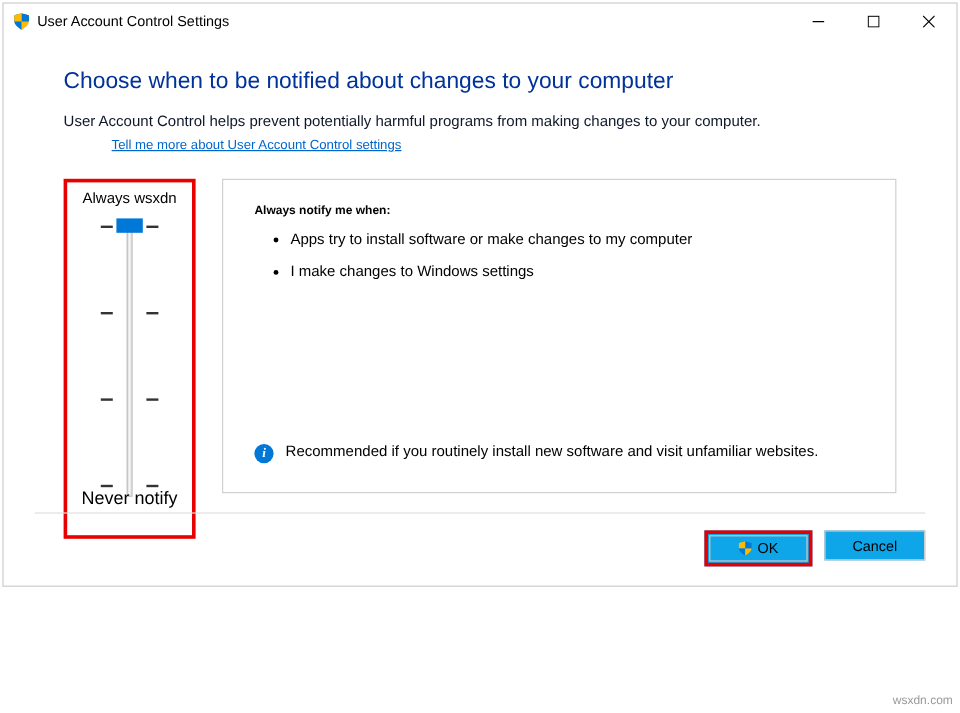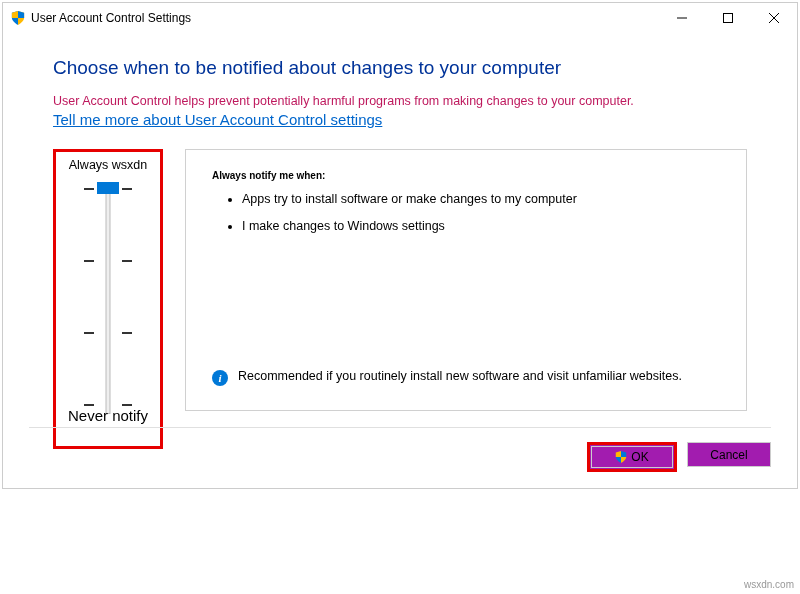--- a/index.html
+++ b/index.html
@@ -6,41 +6,41 @@
     body { background: #fff; width: 800px; height: 594px; position: relative; overflow: hidden; }
     .window { width: 796px; height: 487px; border: 1px solid #ccc; background: #fff; position: absolute; top: 2px; left: 2px; }
     .titlebar { height: 30px; display: flex; align-items: center; padding-left: 8px; }
     .shield-icon { width: 14px; height: 14px; margin-right: 6px; }
     .title-text { font-size: 12px; color: #000; }
     .win-controls { margin-left: auto; display: flex; }
     .win-btn { width: 46px; height: 30px; display: flex; align-items: center; justify-content: center; }
     .win-btn svg { width: 10px; height: 10px; }
     .content { padding: 24px 50px 0 50px; }
     .heading { color: #003399; font-size: 19px; font-weight: 400; margin-bottom: 14px; }
-    .desc { font-size: 12.5px; color: #be185d; line-height: 1.4; }
-    .link { color: #0066cc; text-decoration: underline; font-size: 15px; cursor: pointer; }
+    .desc { font-size: 12.5px; color: #0f172a; line-height: 1.4; }
+    .link { color: #0066cc; text-decoration: underline; font-size: 11px; cursor: pointer; margin-left: 40px; }
     .main-area { display: flex; margin-top: 20px; gap: 22px; }
     .slider-box { border: 3px solid #e60000; width: 110px; height: 300px; position: relative; display: flex; flex-direction: column; align-items: center; padding-top: 6px; }
     .slider-label-top { font-size: 12.5px; }
     .slider-label-bottom { font-size: 15px; position: absolute; bottom: 22px; }
     .track-wrap { position: relative; width: 60px; flex: 1; margin-top: 10px; margin-bottom: 26px; }
     .track { position: absolute; left: 50%; transform: translateX(-50%); top: 6px; bottom: 6px; width: 5px; background: linear-gradient(to right, #ddd, #f8f8f8, #ddd); border: 1px solid #bbb; }
     .tick { position: absolute; width: 10px; height: 2px; background: #333; }
     .tick.l { left: 6px; } .tick.r { right: 6px; }
     .t0 { top: 6px; } .t1 { top: 78px; } .t2 { top: 150px; } .t3 { top: 222px; }
     .thumb { position: absolute; left: 50%; transform: translateX(-50%); top: 0px; width: 22px; height: 12px; background: #0078d7; cursor: grab; }
     .info-panel { border: 1px solid #d0d0d0; flex: 1; height: 262px; padding: 20px 26px; position: relative; }
     .info-title { font-size: 10px; font-weight: 600; margin-bottom: 10px; }
     .info-panel ul { list-style: disc; padding-left: 30px; }
     .info-panel li { font-size: 12.5px; margin-bottom: 10px; line-height: 1.4; }
     .info-row { display: flex; align-items: flex-start; gap: 10px; position: absolute; bottom: 24px; left: 26px; right: 26px; }
     .info-icon { width: 16px; height: 16px; border-radius: 50%; background: #0078d7; color: #fff; font-size: 11px; font-weight: bold; display: flex; align-items: center; justify-content: center; font-style: italic; font-family: Georgia, serif; flex-shrink: 0; margin-top: 2px; }
     .info-text { font-size: 12.5px; line-height: 1.4; }
     .btn-row { position: absolute; bottom: 16px; right: 26px; display: flex; gap: 10px; border-top: 1px solid #e0e0e0; padding-top: 14px; width: calc(100% - 52px); justify-content: flex-end; left: 26px; }
-    .btn { width: 84px; height: 25px; background: #a21caf; border: 1px solid #ccc; font-size: 12px; display: flex; align-items: center; justify-content: center; gap: 4px; cursor: pointer; }
+    .btn { width: 84px; height: 25px; background: #0ea5e9; border: 1px solid #ccc; font-size: 12px; display: flex; align-items: center; justify-content: center; gap: 4px; cursor: pointer; }
     .btn.ok-wrap { border: 3px solid #e60000; padding: 0; width: 90px; height: 30px; }
     .btn.ok-inner { border: 1px solid #ccc; width: 82px; height: 22px; margin: 0; }
     .mini-shield { width: 12px; height: 12px; }
     .watermark { position: absolute; bottom: 4px; right: 6px; font-size: 10px; color: #999; }
   </style>
 </head>
 <body>
 
 <div class="window">
 

